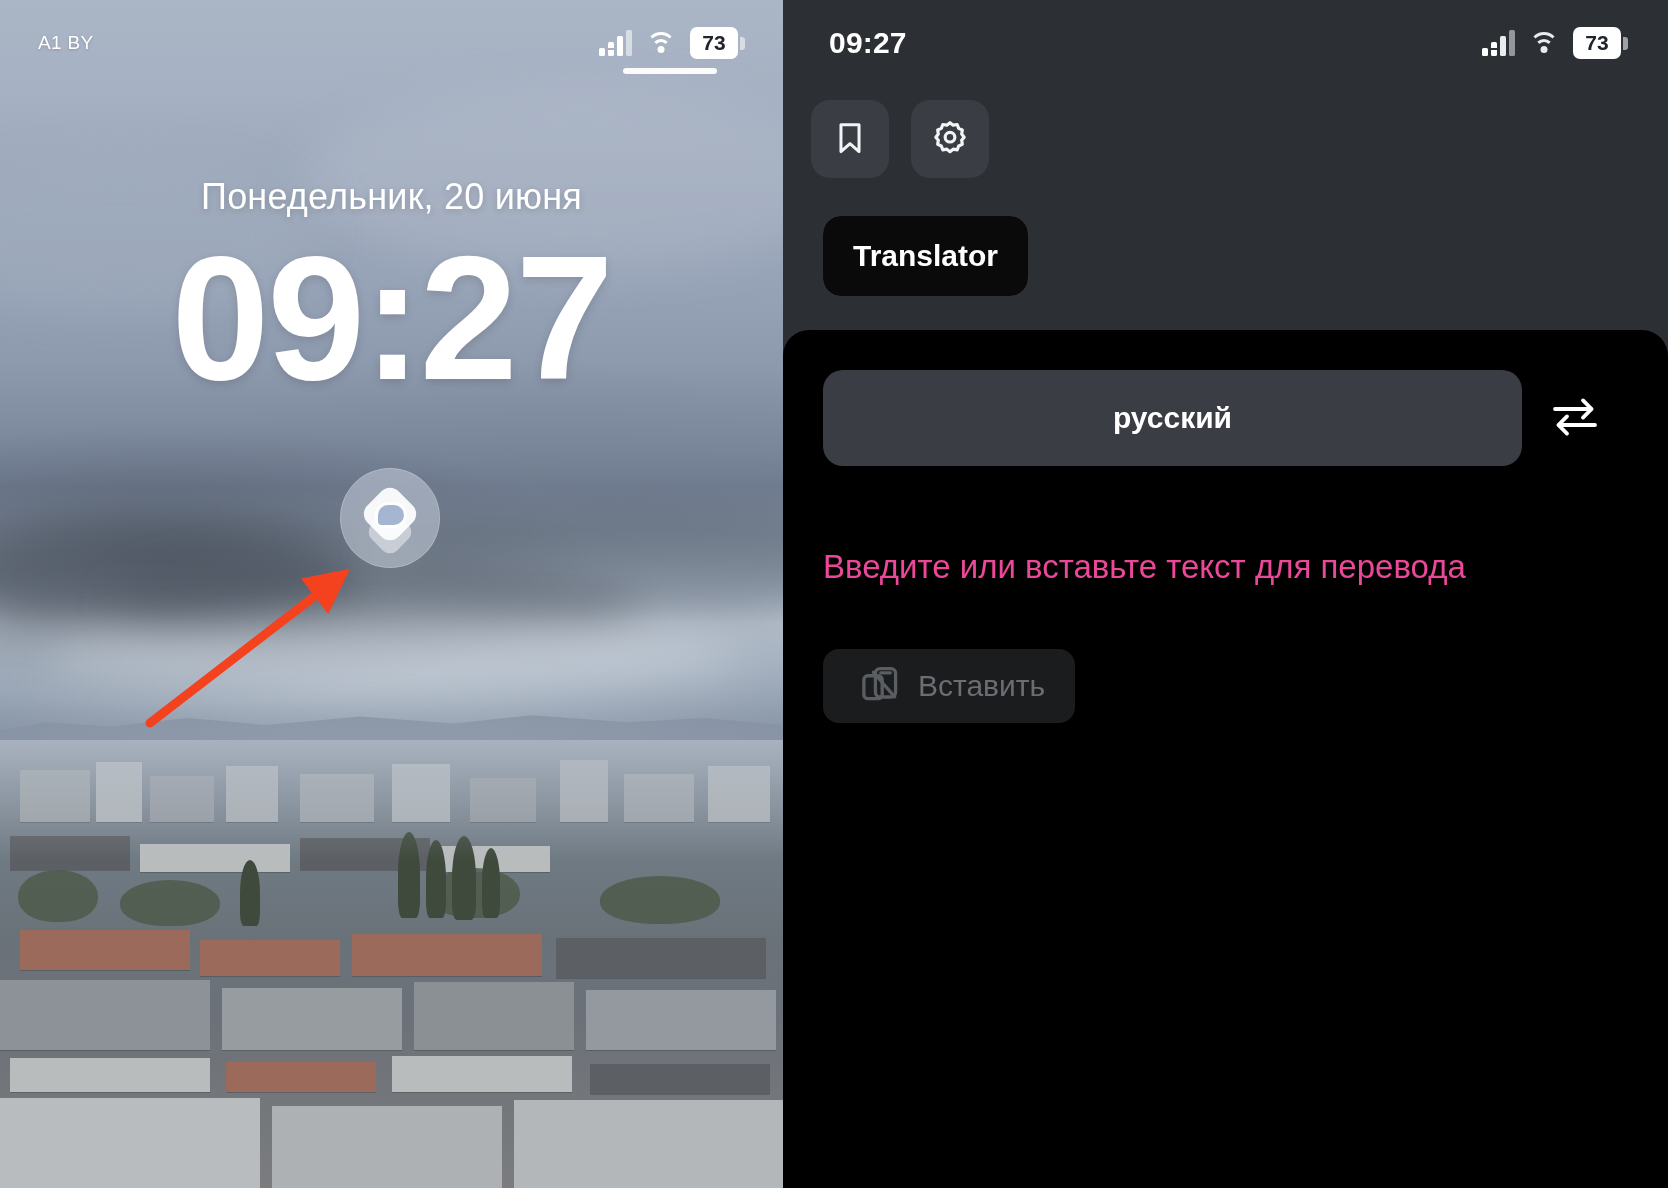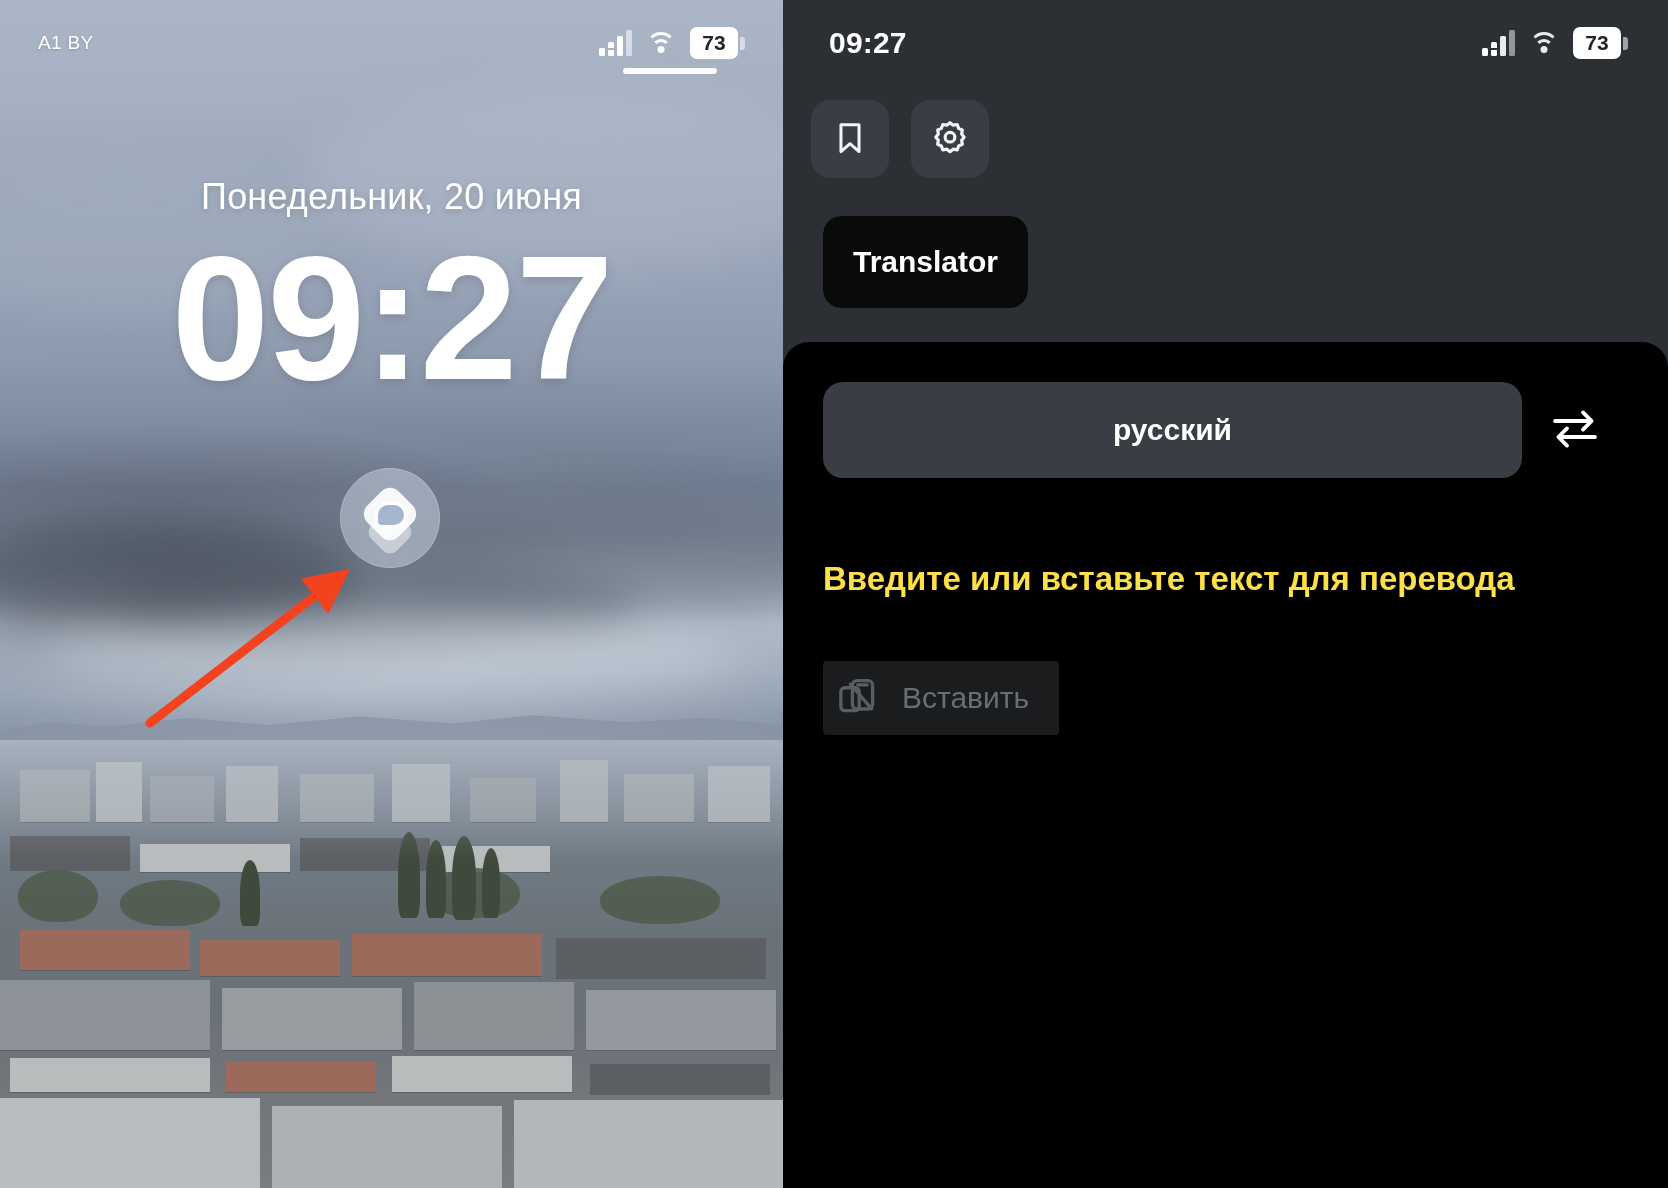--- a/index.html
+++ b/index.html
@@ -224,21 +224,21 @@
 
   .tabs {
     flex: 0 0 auto;
     margin: 38px 0 0 40px;
     display: inline-flex; align-self: flex-start;
     background: #3a3e44; border-radius: 18px; padding: 0;
     overflow: hidden;
   }
   .tab {
     font-size: 30px; font-weight: 700; color: #fff;
-    padding: 0 30px; height: 92px; line-height: 76px;
+    padding: 0 30px; height: 80px; line-height: 76px;
     border: none; background: transparent; cursor: pointer;
     border-radius: 18px;
   }
   .tab.active { background: #0a0a0a; }
 
   .panel {
     flex: 1 1 auto; margin-top: 34px;
     background: #000;
     border-radius: 26px 26px 0 0;
     padding: 40px 40px 0 40px;
@@ -252,27 +252,27 @@
     display: flex; align-items: center; justify-content: center;
     border: none; cursor: pointer; text-align: center; padding: 0 10px;
   }
   .swap-btn {
     flex: 0 0 106px; height: 96px;
     background: transparent; border: none; cursor: pointer;
     display: flex; align-items: center; justify-content: center;
   }
   .input-placeholder {
     margin-top: 80px;
-    color: #fde047; font-size: 33px; font-weight: 700; line-height: 1.3;
+    color: #ec4899; font-size: 33px; font-weight: 400; line-height: 1.3;
   }
   .paste-btn {
     margin-top: 60px; align-self: flex-start;
-    display: flex; align-items: center; gap: 23px;
-    background: #1b1c1e; border: none; border-radius: 4px;
-    height: 74px; padding: 0 30px 0 12px; cursor: pointer;
+    display: flex; align-items: center; gap: 16px;
+    background: #1b1c1e; border: none; border-radius: 16px;
+    height: 74px; padding: 0 30px 0 35px; cursor: pointer;
   }
   .paste-label { color: #6a6e73; font-size: 30px; font-weight: 500; }
 </style>
 </head>
 <body>
 
 <div id="root">
 
   <div class="lockscreen">
 

